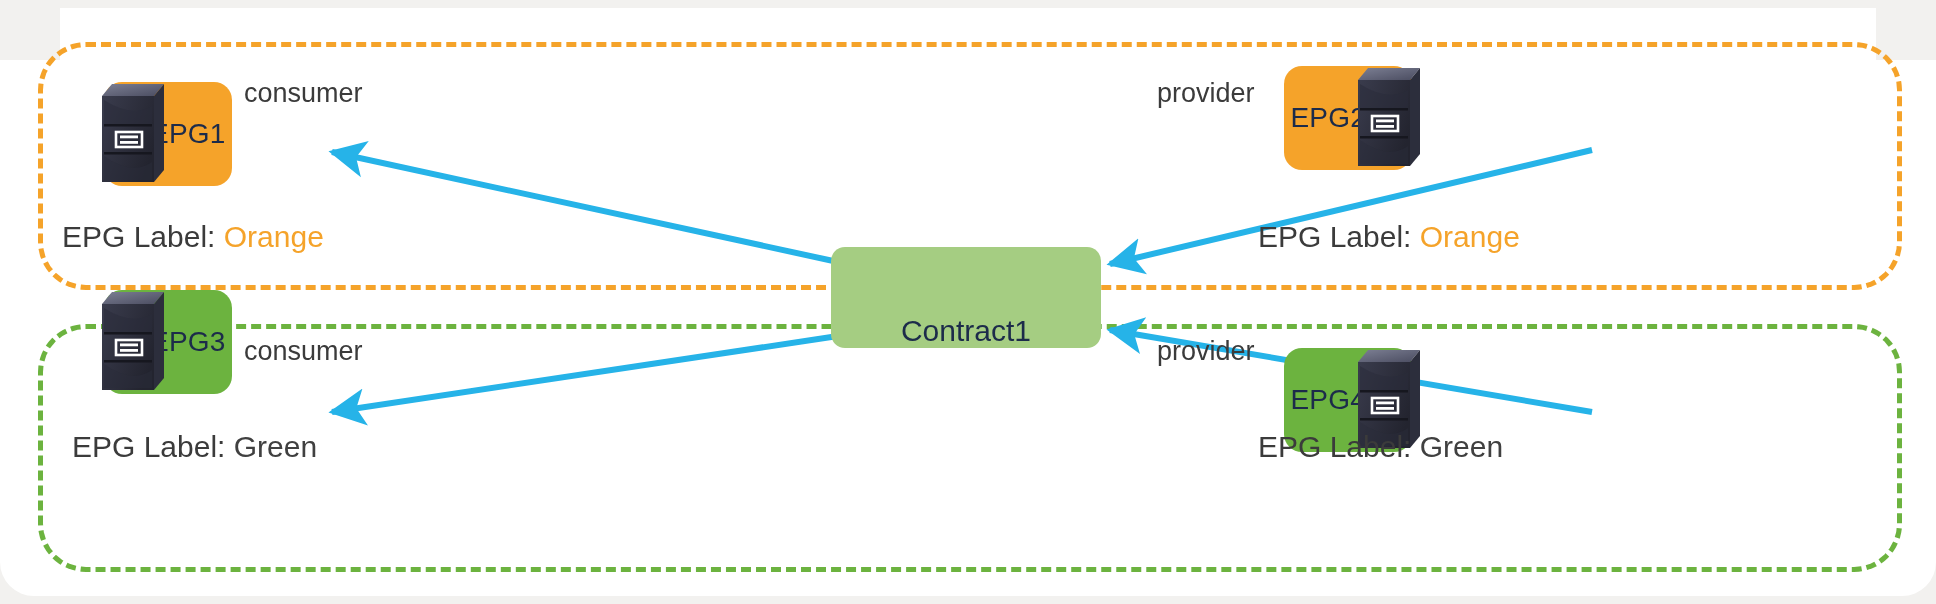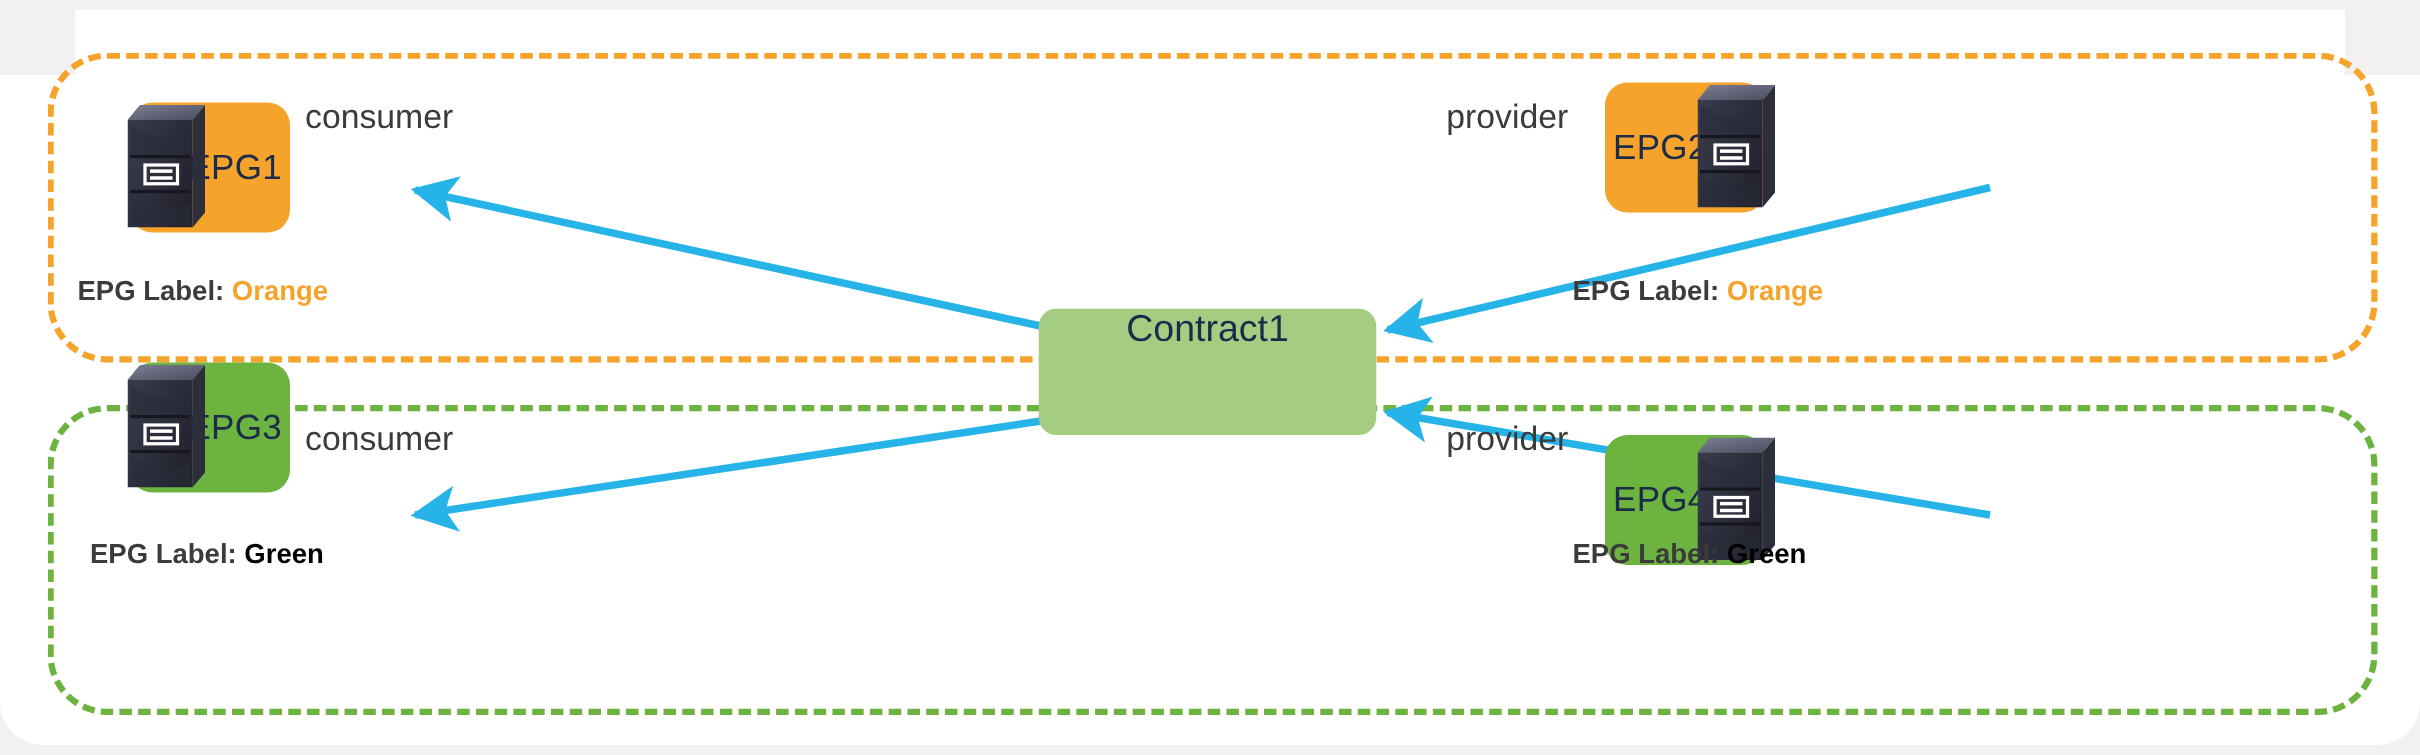--- a/index.html
+++ b/index.html
@@ -45,35 +45,35 @@
   .epg-chip.pad-right{padding-right:46px;width:82px;justify-content:flex-end;}
 
   
   .server{
     position:absolute;width:62px;height:98px;
   }
   .srv-svg{display:block;}
 
   
   .epg-caption{
-    position:absolute;font-size:22px;color:#3b3b3b;white-space:nowrap;font-weight:bold;
+    position:absolute;font-size:30px;color:#3b3b3b;white-space:nowrap;
   }
   .epg-caption .val-orange{color:#f5a32a;}
-  .epg-caption .val-green{color:#000000;}
+  .epg-caption .val-green{color:#404040;}
 
   
   .role-label{
     position:absolute;font-size:27px;color:#3b3b3b;white-space:nowrap;text-align:right;
   }
 
   
   .contract{
     position:absolute;left:831px;top:247px;width:270px;height:101px;
     background:#a5cd82;border-radius:14px;
-    display:flex;align-items:flex-start;justify-content:center;
+    display:flex;align-items:flex-end;justify-content:center;
     font-size:30px;color:#1c2b4a;
   }
 
   svg.links{position:absolute;left:0;top:0;width:1936px;height:604px;pointer-events:none;}
 </style>
 </head>
 <body>
 
 <div id="stage">
 

